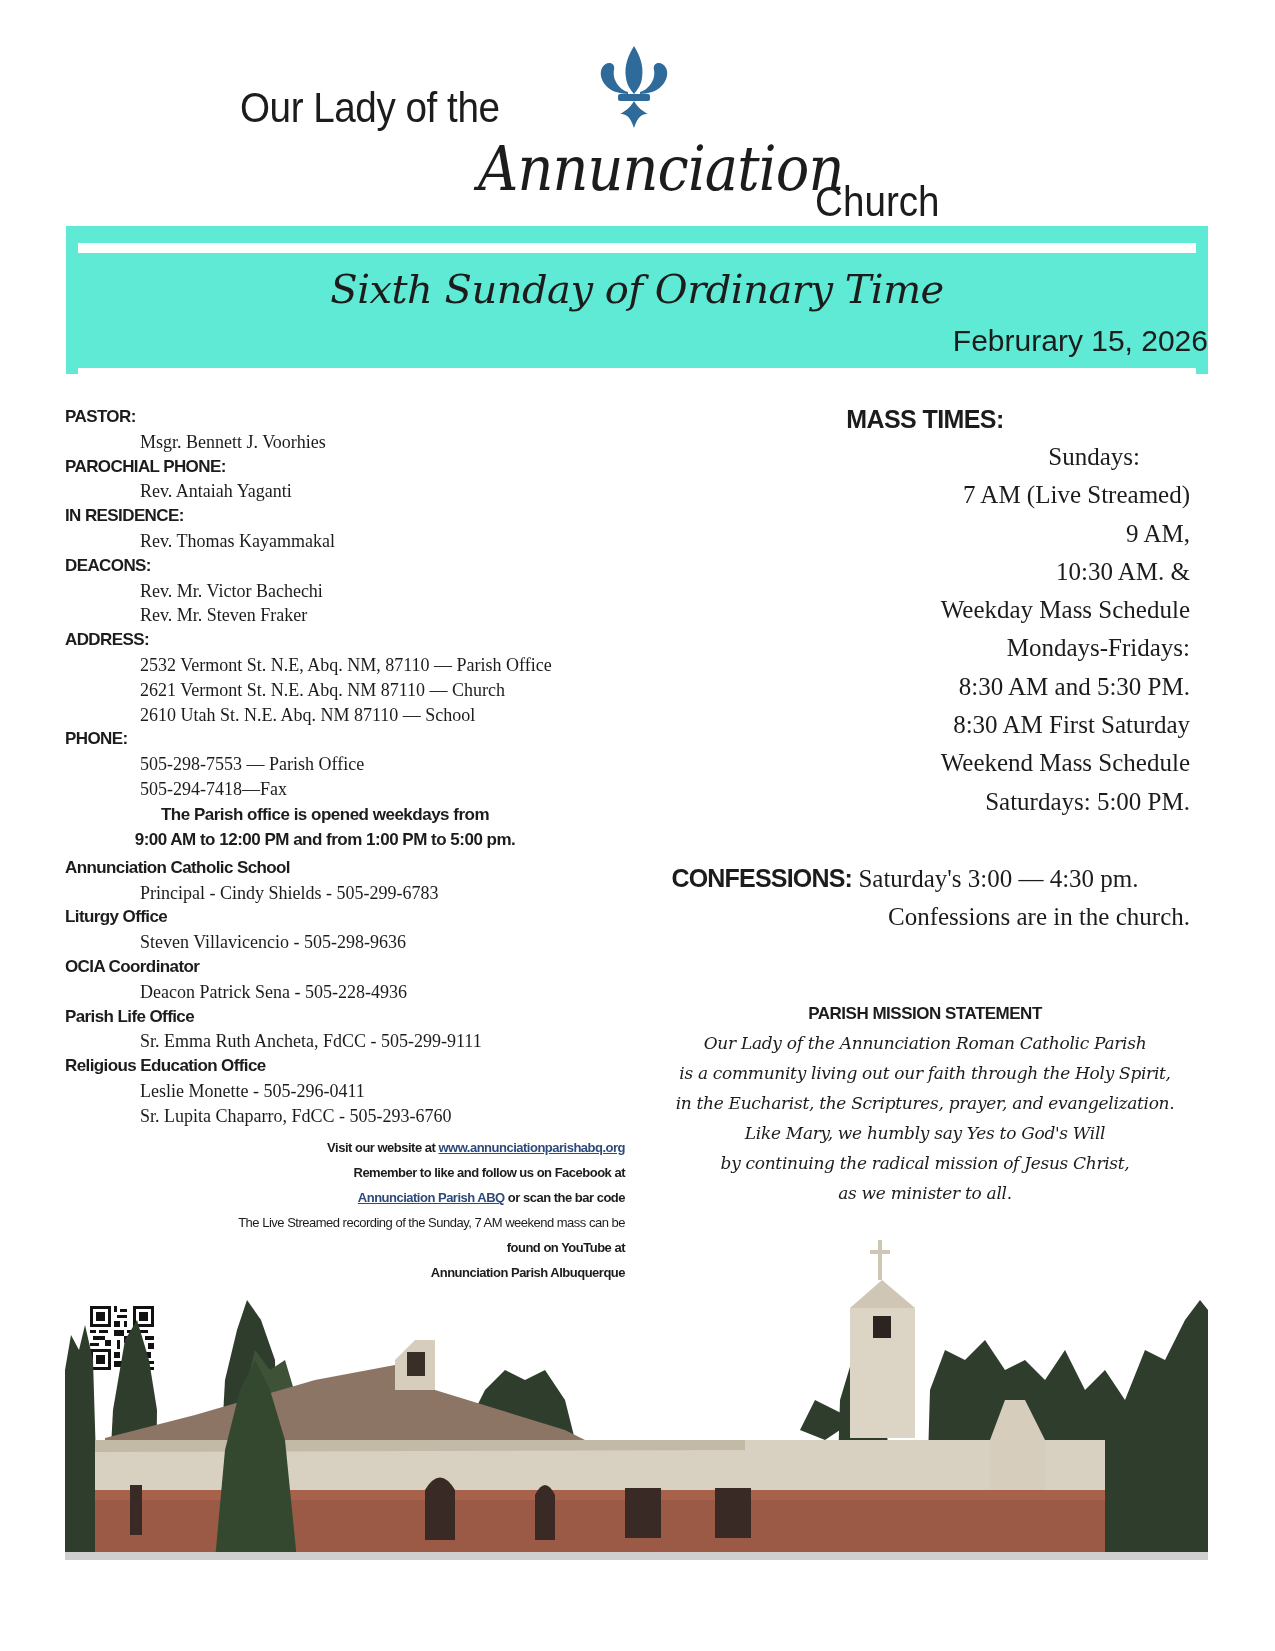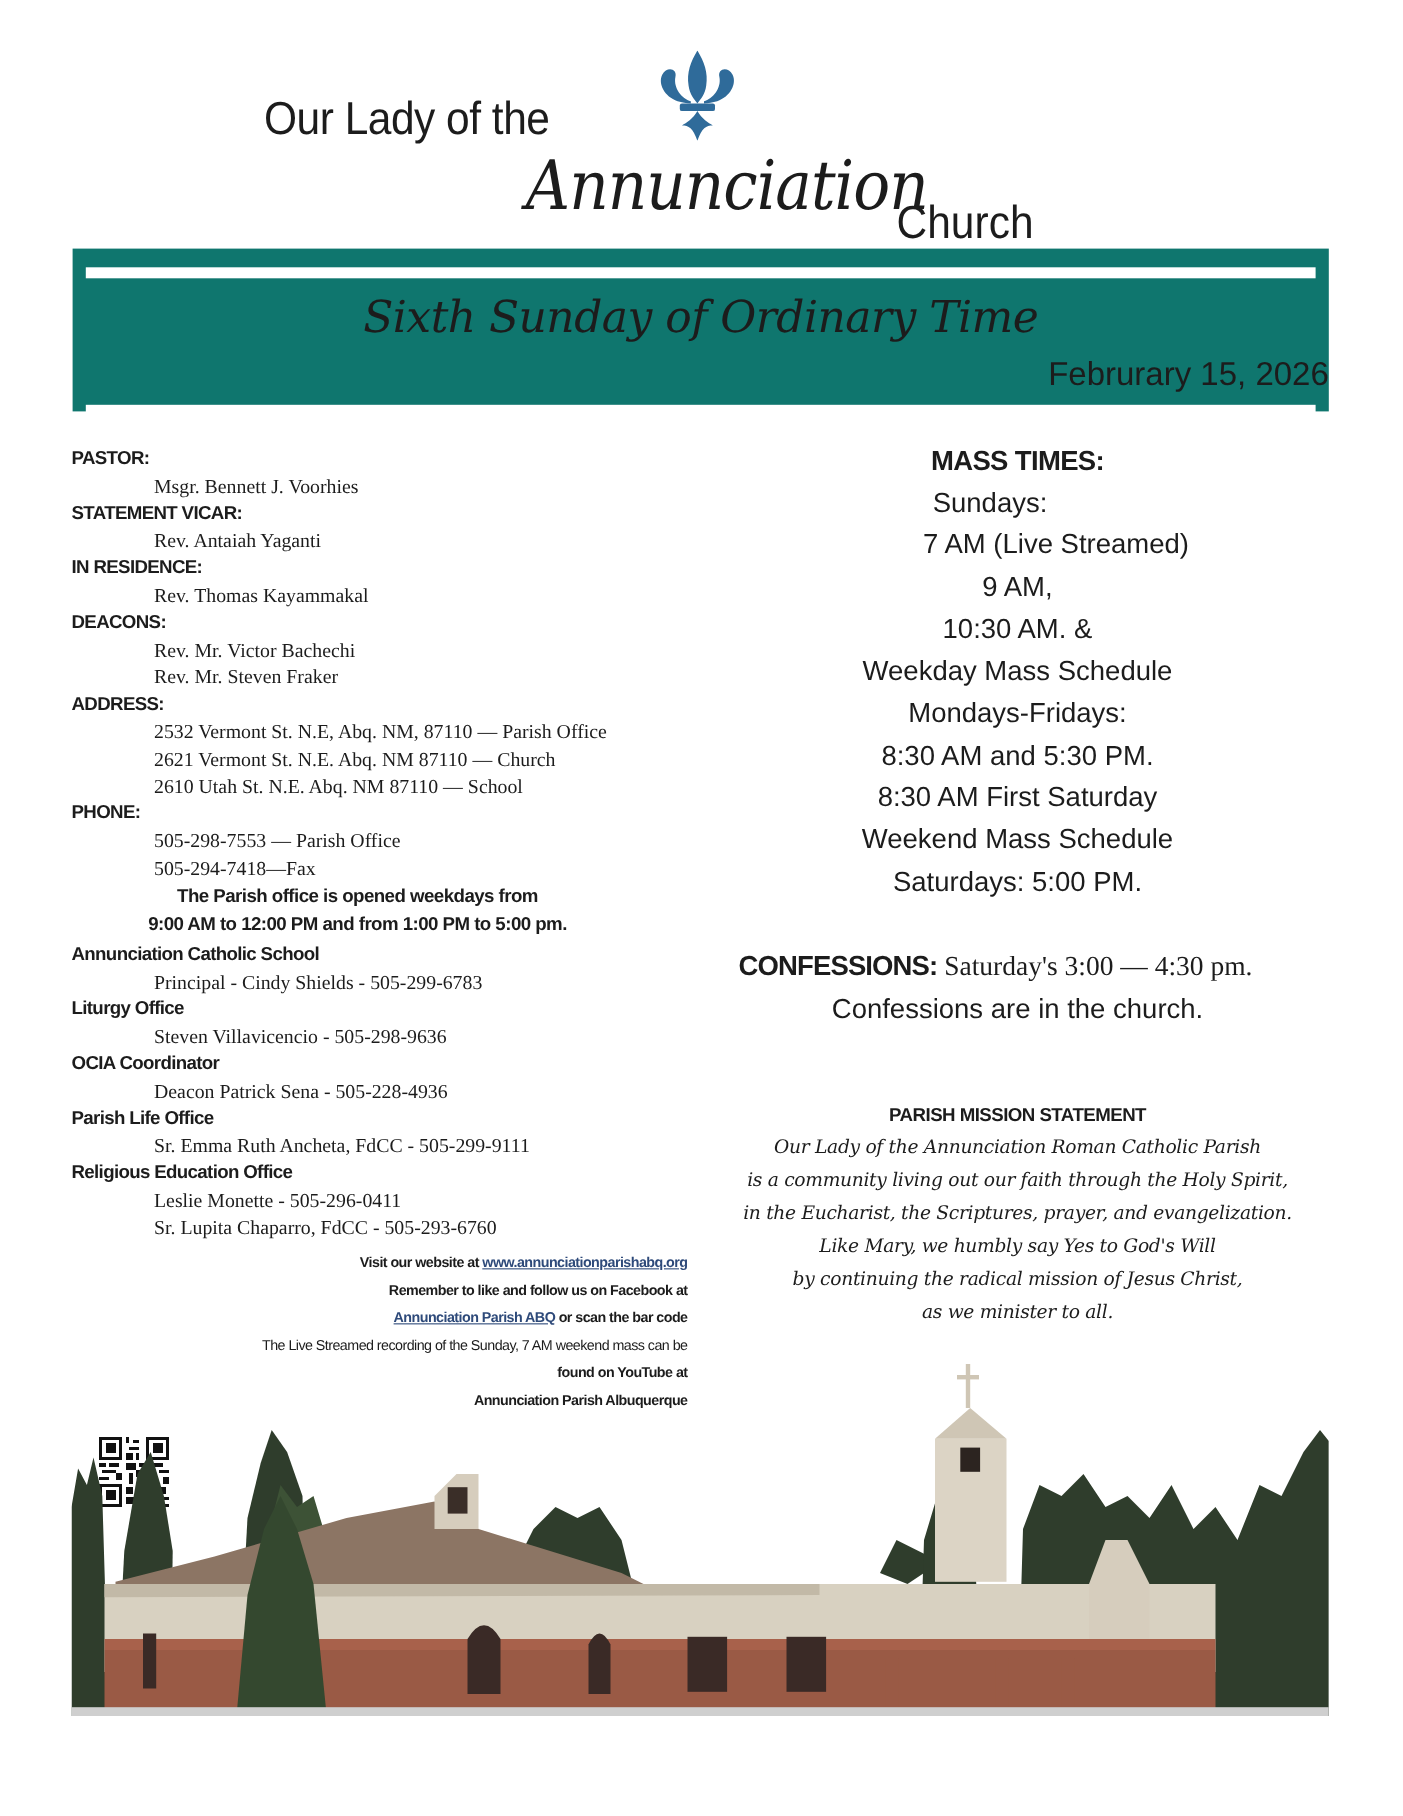--- a/index.html
+++ b/index.html
@@ -4,40 +4,40 @@
   <style>
     * { box-sizing: border-box; margin: 0; padding: 0; }
     html, body { width: 1275px; height: 1651px; background: #ffffff; overflow: hidden; }
     body { position: relative; font-family: "Liberation Sans", "DejaVu Sans", sans-serif; color: #1c1c1c; }
 
     .masthead-line1 { position: absolute; left: 240px; top: 84px; font-family: "Liberation Sans", sans-serif; font-size: 42px; letter-spacing: -0.5px; color: #1c1c1c; transform: scaleX(0.92); transform-origin: left; }
     .masthead-script { position: absolute; left: 478px; top: 132px; font-family: "DejaVu Serif", serif; font-style: italic; font-size: 62px; letter-spacing: -1px; color: #1c1c1c; transform: scaleX(0.9); transform-origin: left; }
     .masthead-church { position: absolute; left: 815px; top: 178px; font-family: "Liberation Sans", sans-serif; font-size: 42px; color: #1c1c1c; transform: scaleX(0.92); transform-origin: left; }
     .fleur { position: absolute; left: 598px; top: 46px; width: 72px; height: 82px; }
 
-    .banner { position: absolute; left: 66px; top: 226px; width: 1142px; height: 148px; background: #0f766e; }
+    .banner { position: absolute; left: 66px; top: 226px; width: 1142px; height: 148px; background: #5eead4; }
     .banner-stripe { position: absolute; left: 12px; right: 12px; height: 10px; background: #ffffff; }
     .banner-stripe.top { top: 17px; }
     .banner-stripe.bottom { top: 142px; }
     .banner-title { position: absolute; left: 0; right: 0; top: 40px; text-align: center; font-family: "DejaVu Serif", serif; font-style: italic; font-size: 40px; color: #1c1c1c; letter-spacing: -0.5px; }
     .banner-date { position: absolute; left: 0; right: 0; top: 98px; text-align: right; font-family: "Liberation Sans", sans-serif; font-size: 30px; color: #1c1c1c; }
 
     .left-col { position: absolute; left: 65px; top: 405px; width: 570px; }
     .lbl { font-weight: bold; font-size: 17px; letter-spacing: -0.6px; line-height: 24.8px; height: 24.8px; white-space: nowrap; }
     .val { font-size: 17px; line-height: 24.8px; height: 24.8px; padding-left: 75px; white-space: nowrap; font-family: "Liberation Serif", serif; font-size: 18px; }
     .office-note { font-weight: bold; font-size: 17px; text-align: center; line-height: 25px; letter-spacing: -0.5px; width: 500px; padding-left: 20px; }
     .office-note + .lbl { margin-top: 4px; }
     .footer-note { text-align: right; font-weight: bold; font-size: 13px; line-height: 25px; letter-spacing: -0.5px; width: 560px; margin-top: 6px; }
     .link { color: #2e4a7a; text-decoration: underline; }
 
     .qr { position: absolute; left: 90px; top: 1306px; width: 64px; height: 64px; }
 
     .right-col { position: absolute; left: 660px; top: 400px; width: 530px; text-align: center; }
     .mass-head { font-weight: bold; font-size: 25px; letter-spacing: -0.6px; line-height: 38px; padding-left: 0px; }
-    .mass-line { font-family: Liberation Sans, sans-serif; font-size: 25px; line-height: 38.3px; }
+    .mass-line { font-family: Liberation Serif, serif; font-size: 25px; line-height: 38.3px; text-align: right; }
     .confession { margin-top: 38px; font-family: "Liberation Serif", serif; font-size: 25px; line-height: 38px; }
     .confession b { font-family: "Liberation Sans", sans-serif; font-weight: bold; letter-spacing: -0.8px; }
     .mission-head { margin-top: 64px; font-weight: bold; font-size: 17px; letter-spacing: -0.5px; line-height: 28px; }
     .mission-line { font-family: "DejaVu Serif", serif; font-style: italic; font-size: 17px; line-height: 30px; letter-spacing: -0.3px; }
 
     .photo { position: absolute; left: 65px; top: 1240px; width: 1143px; height: 320px; }
   </style>
 </head>
 <body>
 
@@ -57,21 +57,21 @@
 <div class="banner">
   <div class="banner-stripe top"></div>
   <div class="banner-title">Sixth Sunday of Ordinary Time</div>
   <div class="banner-date">Februrary 15, 2026</div>
   <div class="banner-stripe bottom"></div>
 </div>
 
 <div class="left-col">
   <div class="lbl">PASTOR:</div>
   <div class="val">Msgr. Bennett J. Voorhies</div>
-  <div class="lbl">STATEMENT VICAR:</div>
+  <div class="lbl">PAROCHIAL PHONE:</div>
   <div class="val">Rev. Antaiah Yaganti</div>
   <div class="lbl">IN RESIDENCE:</div>
   <div class="val">Rev. Thomas Kayammakal</div>
   <div class="lbl">DEACONS:</div>
   <div class="val">Rev. Mr. Victor Bachechi</div>
   <div class="val">Rev. Mr. Steven Fraker</div>
   <div class="lbl">ADDRESS:</div>
   <div class="val">2532 Vermont St. N.E, Abq. NM, 87110 — Parish Office</div>
   <div class="val">2621 Vermont St. N.E. Abq. NM 87110 — Church</div>
   <div class="val">2610 Utah St. N.E. Abq. NM 87110 — School</div>

